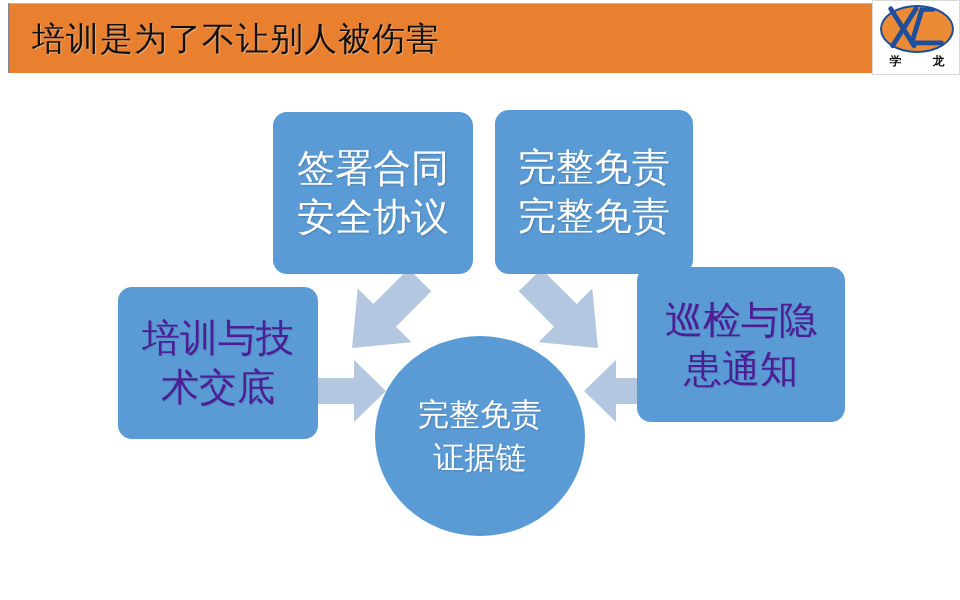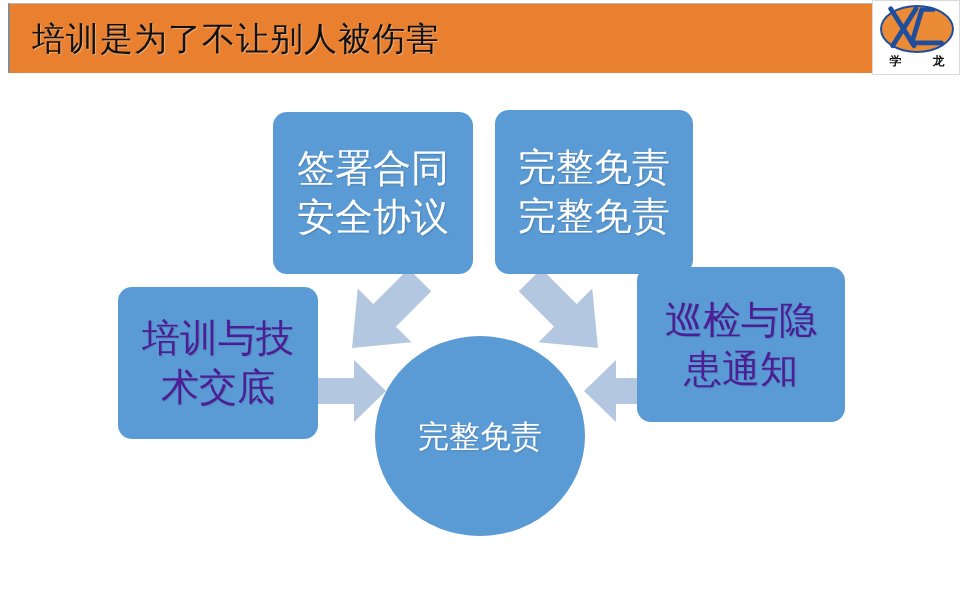--- a/index.html
+++ b/index.html
@@ -187,20 +187,21 @@
   <svg class="arrow" style="left:312px; top:356px; width:78px; height:70px;" viewBox="0 0 78 70" xmlns="http://www.w3.org/2000/svg">
     <polygon points="4,22 42,22 42,4 74,35 42,66 42,48 4,48" fill="#b4c7e0"></polygon>
   </svg>
 
   <svg class="arrow" style="left:580px; top:356px; width:78px; height:70px;" viewBox="0 0 78 70" xmlns="http://www.w3.org/2000/svg">
     <polygon points="74,22 36,22 36,4 4,35 36,66 36,48 74,48" fill="#b4c7e0"></polygon>
   </svg>
 
   <div id="center-circle">
     <div class="line">完整免责</div>
+    <div class="line">证据链</div>
   </div>
 
   <div id="box-contract" class="node-box txt-white">
     <div class="line">签署合同</div>
     <div class="line">安全协议</div>
   </div>
 
   <div id="box-equipment" class="node-box txt-white">
     <div class="line">完整免责</div>
     <div class="line">完整免责</div>

